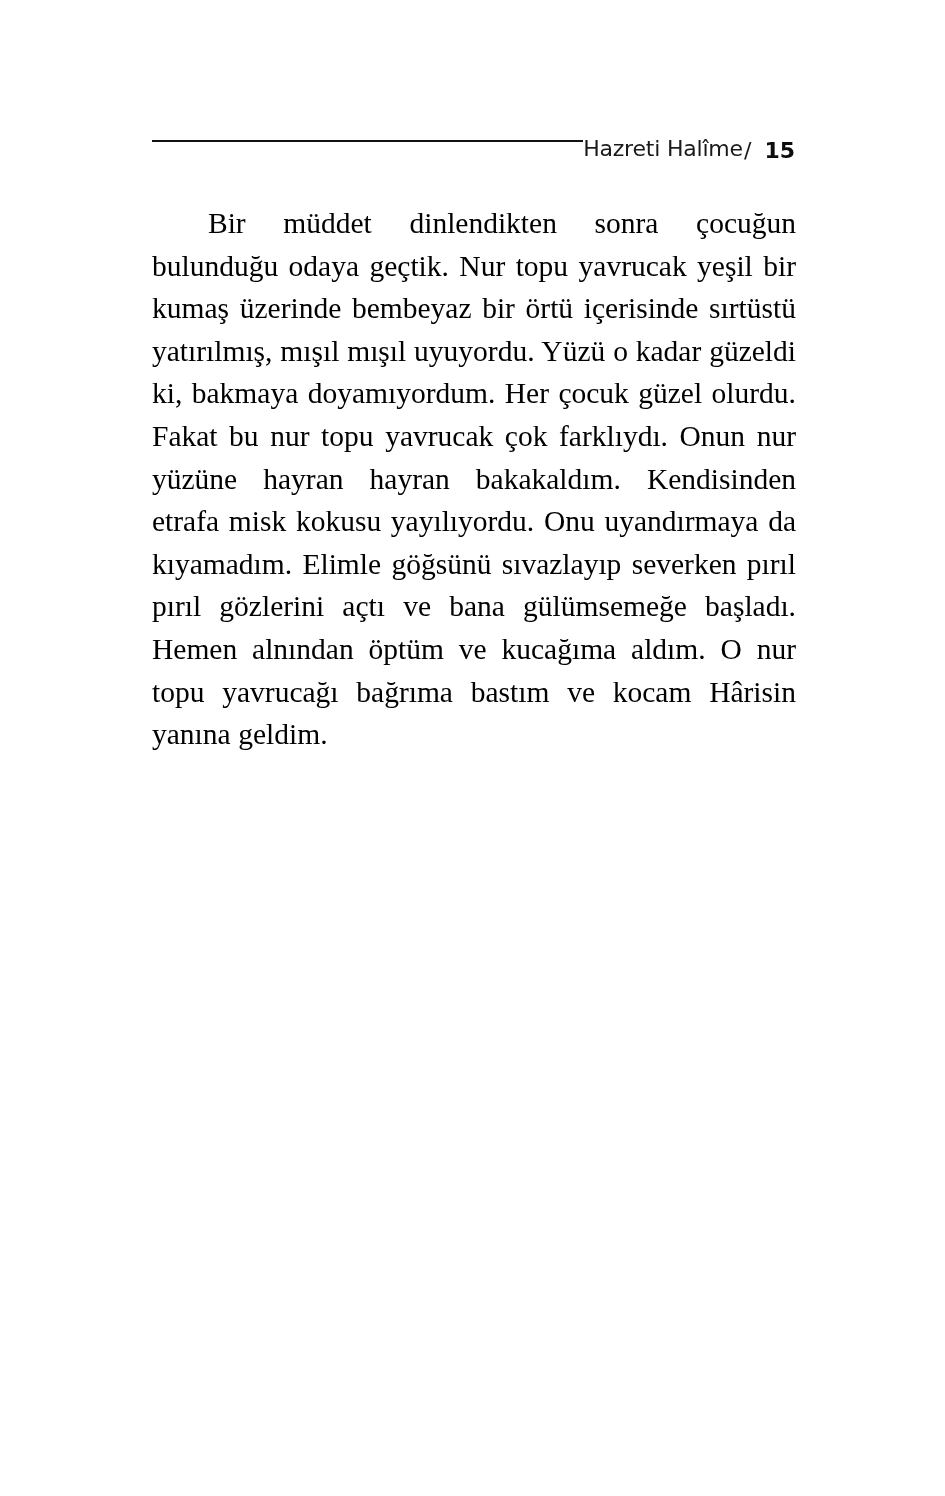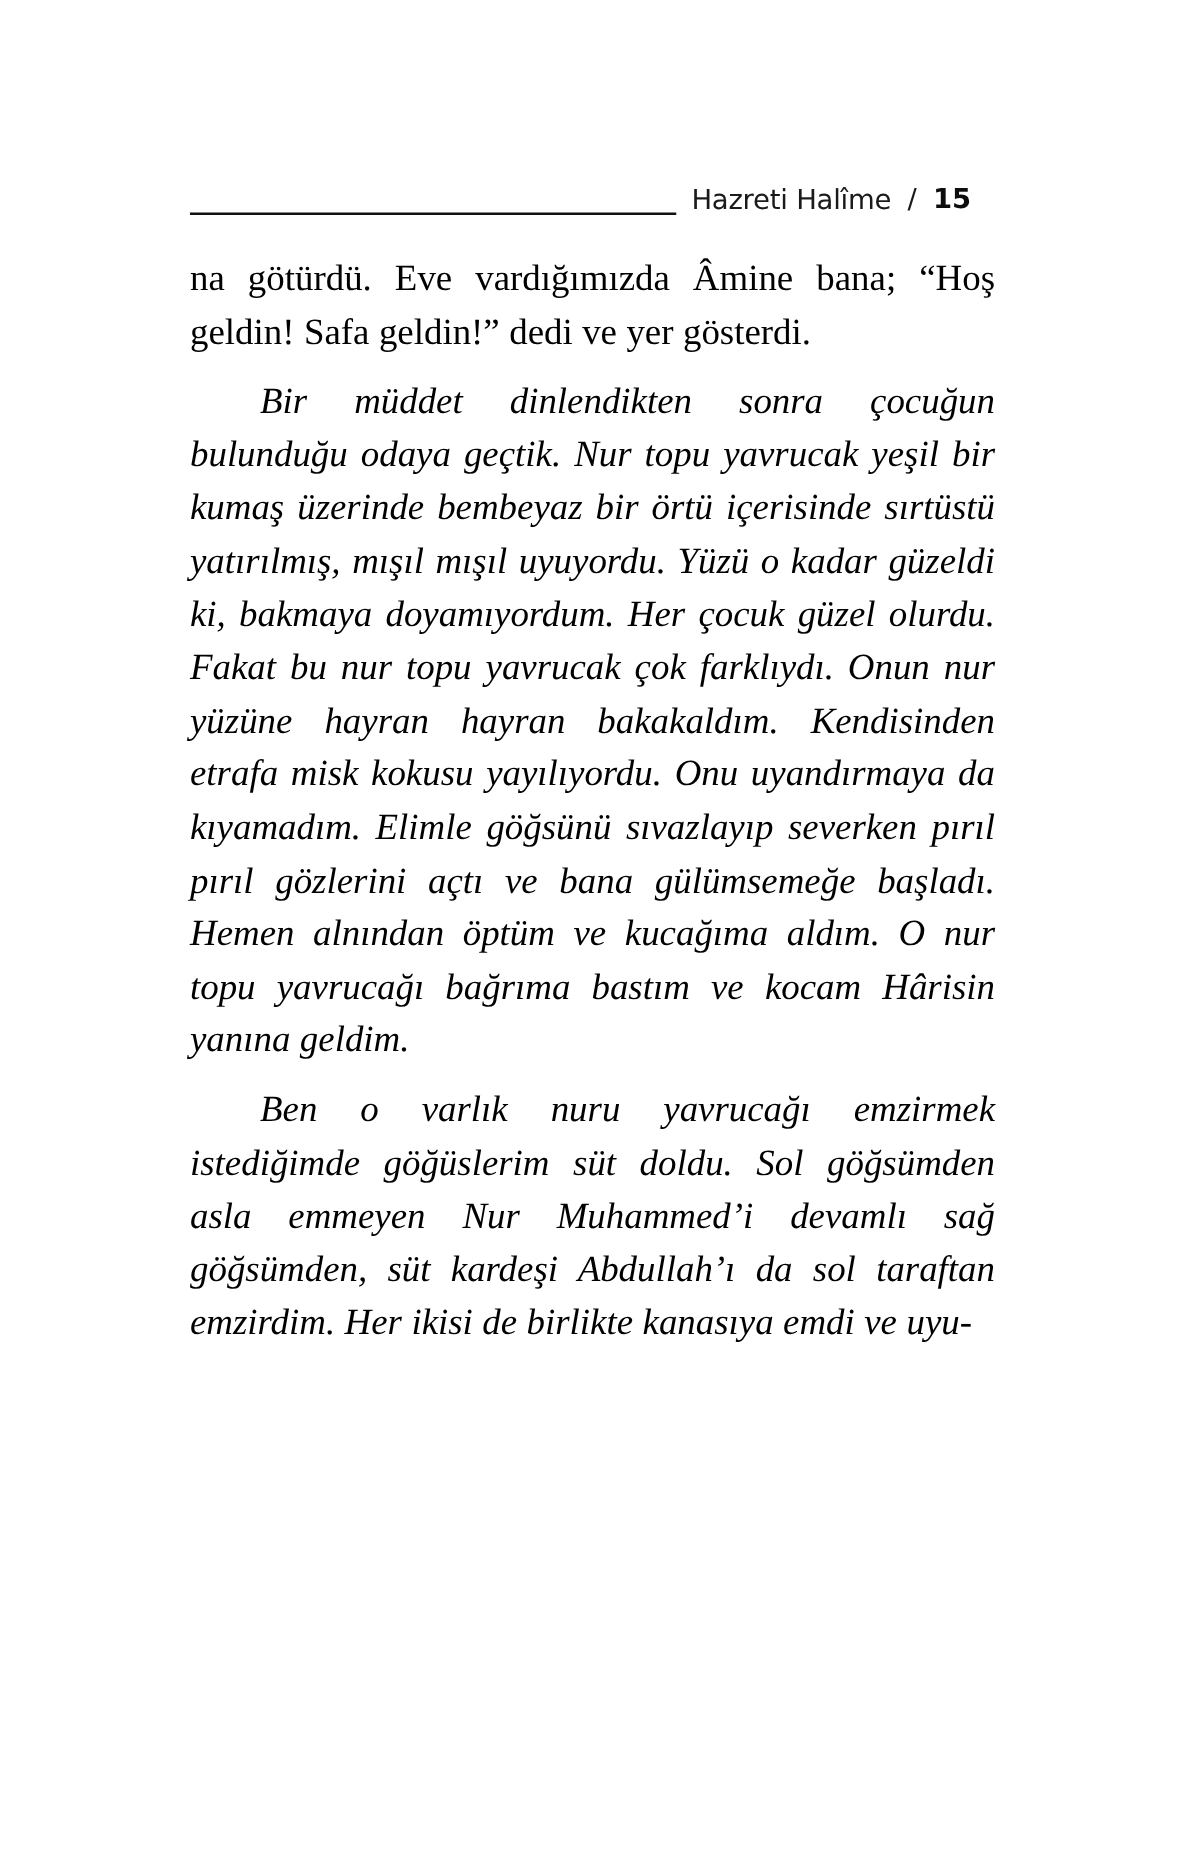--- a/index.html
+++ b/index.html
@@ -20,26 +20,25 @@
     width: 945px;
     height: 1496px;
     background: #ffffff;
     box-sizing: border-box;
   }
 
   
   .running-header {
     position: absolute;
     left: 152px;
-    right: 168px;
+    right: 150px;
     top: 138px;
     height: 34px;
     display: flex;
-    align-items: flex-end;
-    gap: 12px;
+    align-items: flex-start;
   }
   .header-rule {
     flex: 1 1 auto;
     height: 0;
     border-top: 2px solid #111111;
     margin-top: 2px;
   }
   .header-title {
     flex: 0 0 auto;
     font-family: "DejaVu Sans", "Liberation Sans", sans-serif;
@@ -53,20 +52,21 @@
     font-family: "DejaVu Sans", "Liberation Sans", sans-serif;
     font-size: 22px;
     color: #1a1a1a;
     padding: 0 1px;
   }
   .header-pageno {
     font-family: "DejaVu Sans", "Liberation Sans", sans-serif;
     font-size: 22px;
     font-weight: bold;
     color: #0d0d0d;
+    margin-left: 12px;
   }
 
   
   .text-body {
     position: absolute;
     left: 152px;
     top: 202px;
     width: 644px;
   }
 
@@ -98,18 +98,16 @@
 <div class="page">
 
   <div class="running-header">
     <span class="header-rule"></span>
     <span class="header-title">Hazreti Halîme</span>
     <span class="header-sep">/</span>
     <span class="header-pageno">15</span>
   </div>
 
   <div class="text-body">
-    <p class="para no-indent">na götürdü. Eve vardığımızda Âmine bana; “Hoş geldin! Safa geldin!” dedi ve yer gösterdi.</p>
     <p class="para">Bir müddet dinlendikten sonra çocuğun bulunduğu odaya geçtik. Nur topu yavrucak yeşil bir kumaş üzerinde bembeyaz bir örtü içerisinde sırtüstü yatırılmış, mışıl mışıl uyuyordu. Yüzü o kadar güzeldi ki, bakmaya doyamıyordum. Her çocuk güzel olurdu. Fakat bu nur topu yavrucak çok farklıydı. Onun nur yüzüne hayran hayran bakakaldım. Kendisinden etrafa misk kokusu yayılıyordu. Onu uyandırmaya da kıyamadım. Elimle göğsünü sıvazlayıp severken pırıl pırıl gözlerini açtı ve bana gülümsemeğe başladı. Hemen alnından öptüm ve kucağıma aldım. O nur topu yavrucağı bağrıma bastım ve kocam Hârisin yanına geldim.</p>
-    <p class="para">Ben o varlık nuru yavrucağı emzirmek istediğimde göğüslerim süt doldu. Sol göğsümden asla emmeyen Nur Muhammed’i devamlı sağ göğsümden, süt kardeşi Abdullah’ı da sol taraftan emzirdim. Her ikisi de birlikte kanasıya emdi ve uyu-</p>
   </div>
 
 </div>
 
 </body></html>

